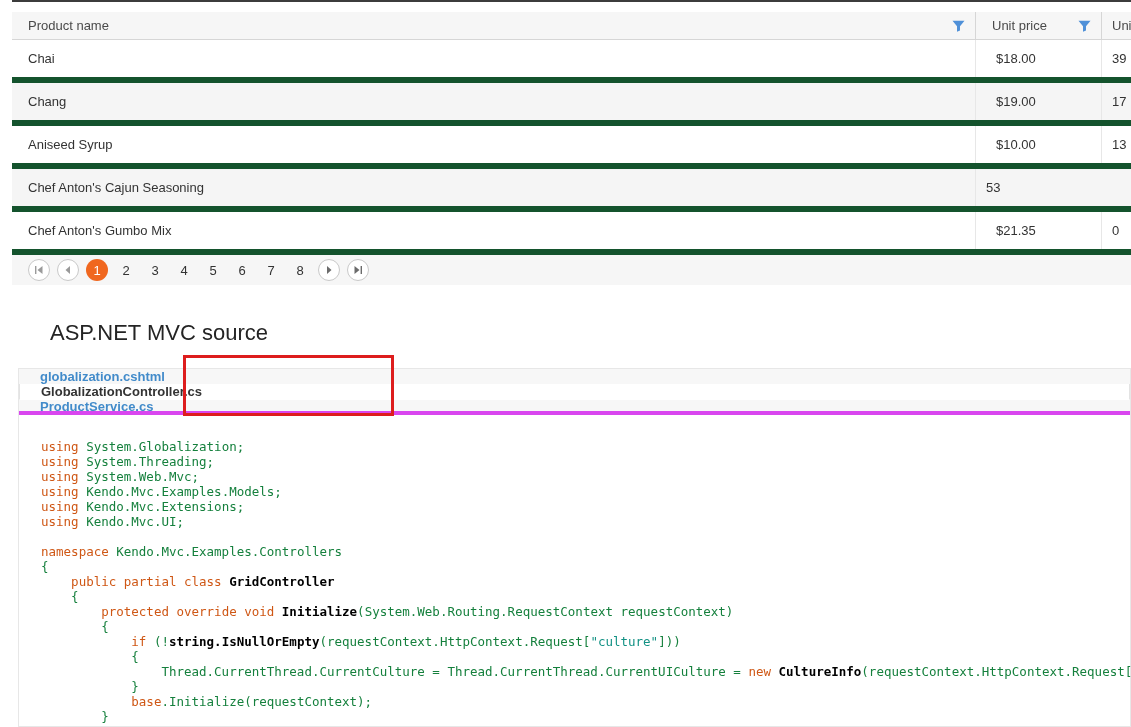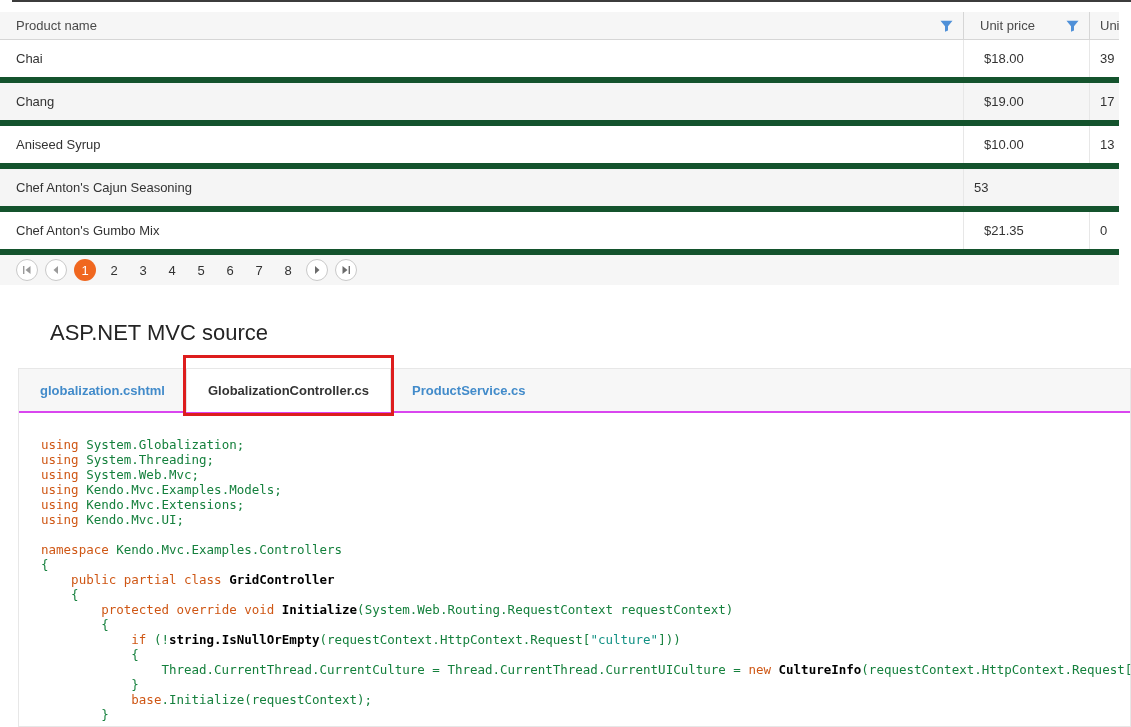--- a/index.html
+++ b/index.html
@@ -5,21 +5,21 @@
   html, body { margin: 0; padding: 0; }
   body {
     width: 1131px; height: 727px; overflow: hidden; position: relative;
     background: #fff; font-family: "Liberation Sans", sans-serif;
   }
 
   
   .top-line { position: absolute; left: 12px; top: 0; width: 1119px; height: 2px; background: #3c3c3c; }
 
   
-  .grid { position: absolute; left: 0; top: 12px; width: 1119px; overflow: hidden; }
+  .grid { position: absolute; left: 12px; top: 12px; width: 1119px; overflow: hidden; }
   .grid-header { display: flex; }
   .hcell {
     box-sizing: border-box; flex: 0 0 auto; height: 28px;
     display: flex; align-items: center;
     padding: 0 10px 0 16px;
     background: #f6f6f6; border-bottom: 1px solid #d6d6d6;
     color: #4a4a4a; font-size: 13px;
   }
   .hcell .hlabel { flex: 1; white-space: nowrap; overflow: hidden; }
   .col-name  { width: 963px; }
@@ -59,21 +59,21 @@
   .heading {
     position: absolute; left: 18px; top: 320px;
     font-size: 22px; color: #242424; font-weight: 400; margin-left: 32px;
   }
 
   
   .tabwidget {
     position: absolute; left: 18px; top: 368px; width: 1113px; height: 359px;
     box-sizing: border-box; border: 1px solid #e7e7e7; background: #fff;
   }
-  .tabstrip { display: flex; height: 42px; background: #f7f7f7; border-bottom: 2px solid #d946ef; }
+  .tabstrip { display: flex; height: 42px; background: #f7f7f7; border-bottom: 4px solid #d946ef; flex-direction: column; }
   .tab {
     display: flex; align-items: center; padding: 0 21px;
     font-size: 13px; font-weight: bold; color: #428bca; cursor: pointer; white-space: nowrap;
   }
   .tab.active {
     background: #fff; color: #333;
     border-left: 1px solid #e3e3e3; border-right: 1px solid #e3e3e3;
     margin-bottom: -1px; border-bottom: 1px solid #fff;
   }
   .code { padding: 24px 0 0 22px; }

